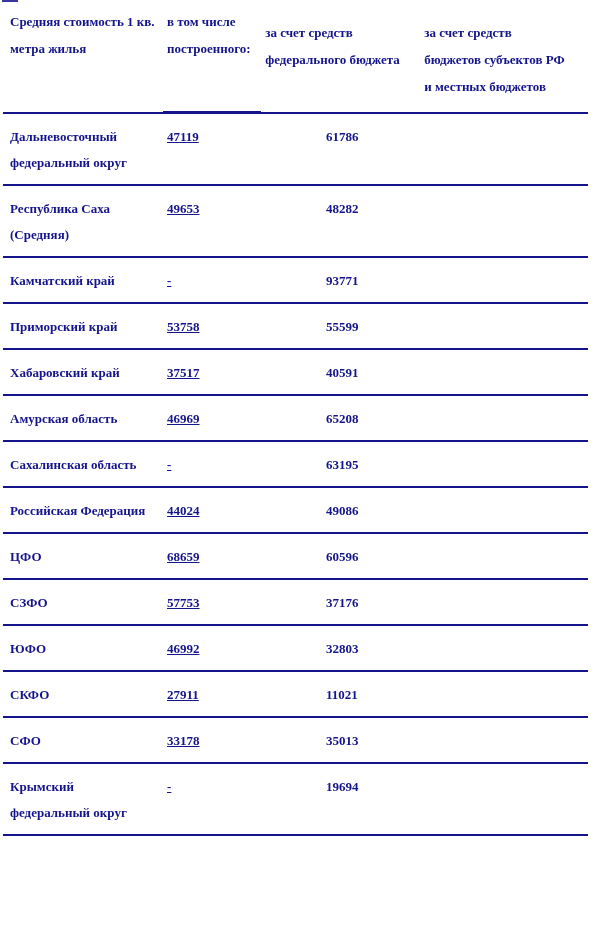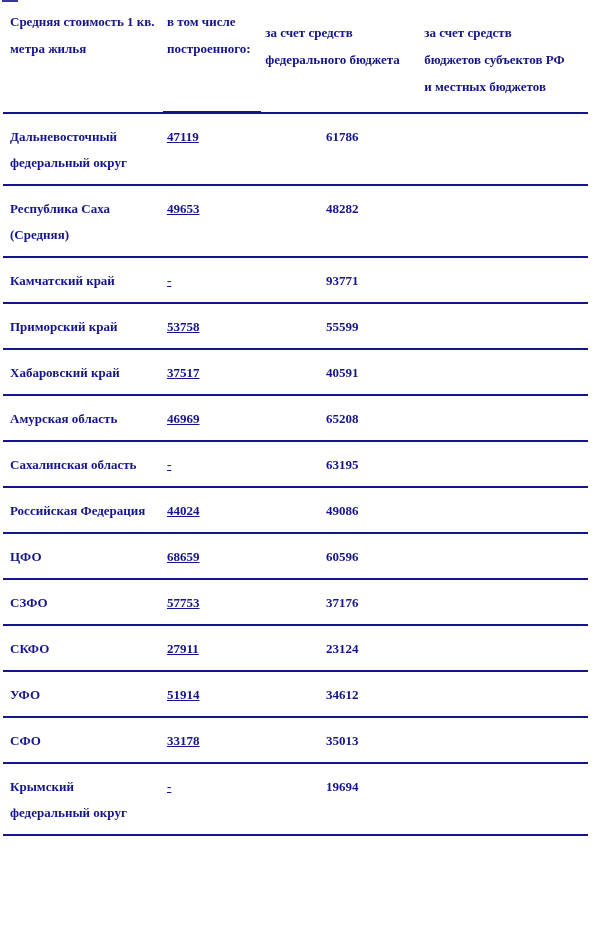--- a/index.html
+++ b/index.html
@@ -137,33 +137,33 @@
       <div class="cell cell-federal">68659</div>
       <div class="cell cell-regional">60596</div>
     </div>
 
     <div class="row">
       <div class="cell cell-region">СЗФО</div>
       <div class="cell cell-federal">57753</div>
       <div class="cell cell-regional">37176</div>
     </div>
 
+    <div class="row">
+      <div class="cell cell-region">ЮФО</div>
+      <div class="cell cell-federal">46992</div>
+      <div class="cell cell-regional">32803</div>
+    </div>
 
     <div class="row">
       <div class="cell cell-region">СКФО</div>
       <div class="cell cell-federal">27911</div>
-      <div class="cell cell-regional">23124</div>
+      <div class="cell cell-regional">11021</div>
     </div>
 
 
-    <div class="row">
-      <div class="cell cell-region">УФО</div>
-      <div class="cell cell-federal">51914</div>
-      <div class="cell cell-regional">34612</div>
-    </div>
 
     <div class="row">
       <div class="cell cell-region">СФО</div>
       <div class="cell cell-federal">33178</div>
       <div class="cell cell-regional">35013</div>
     </div>
 
     <div class="row">
       <div class="cell cell-region">Крымский федеральный округ</div>
       <div class="cell cell-federal">-</div>

